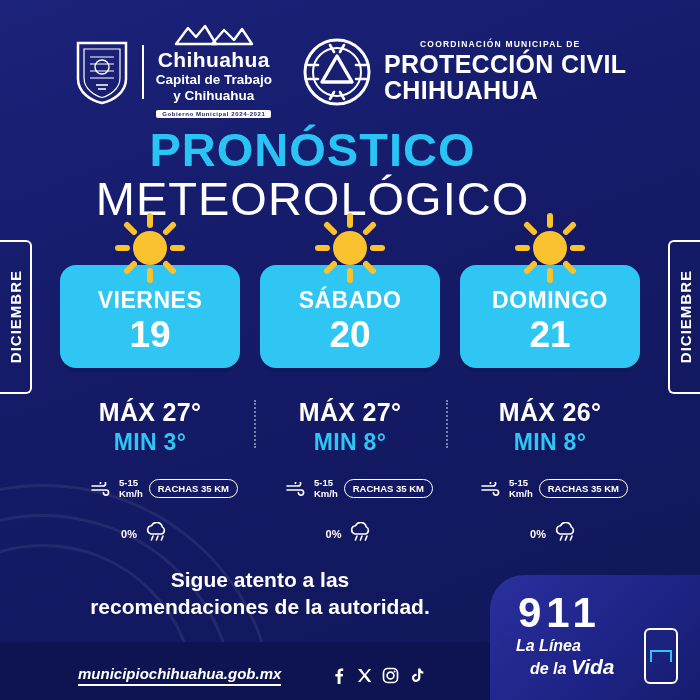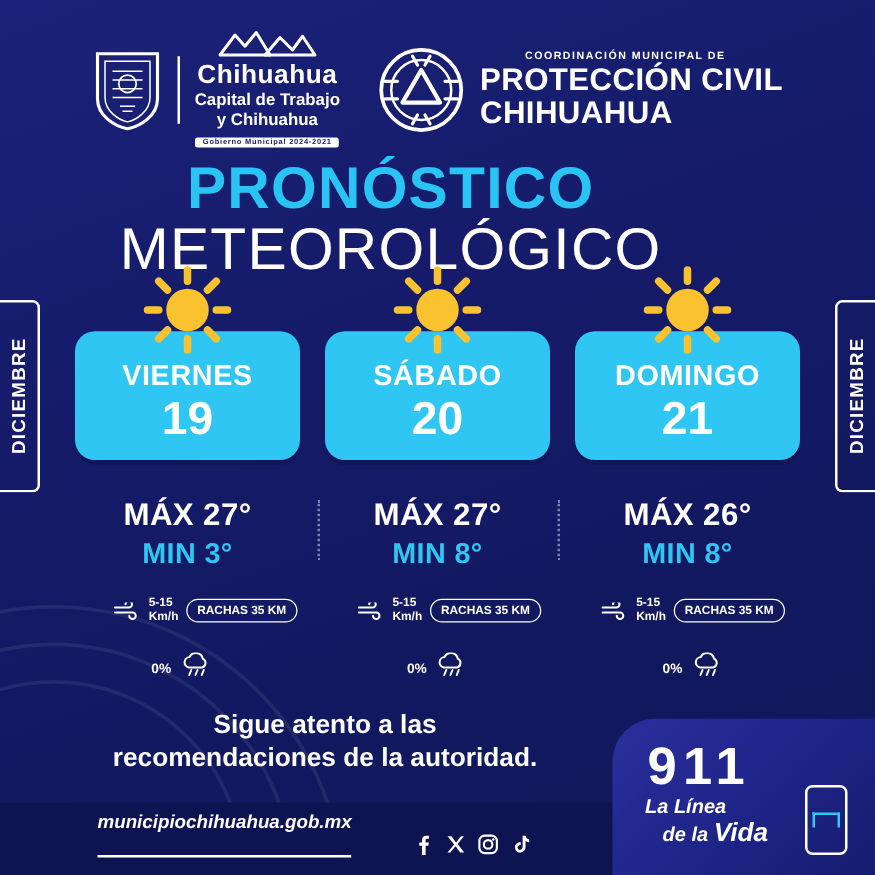--- a/index.html
+++ b/index.html
@@ -327,21 +327,21 @@
   }
   .footer-url {
     position: absolute;
     left: 78px;
     bottom: 14px;
     color: #ffffff;
     font-size: 15px;
     font-weight: bold;
     font-style: italic;
     border-bottom: 2px solid #fff;
-    padding-bottom: 18px;
+    padding-bottom: 2px;
   }
   .socials {
     position: absolute;
     left: 330px;
     bottom: 16px;
     display: flex;
     gap: 9px;
     align-items: center;
   }
   .soc {

